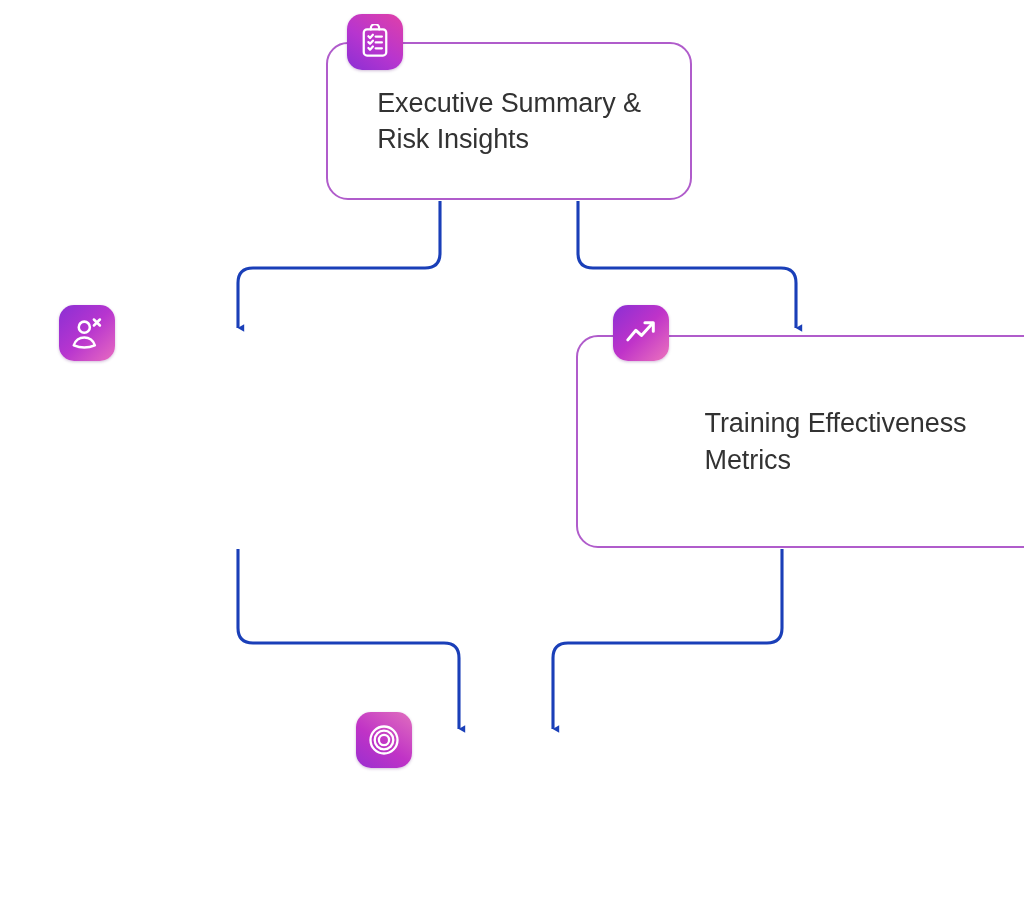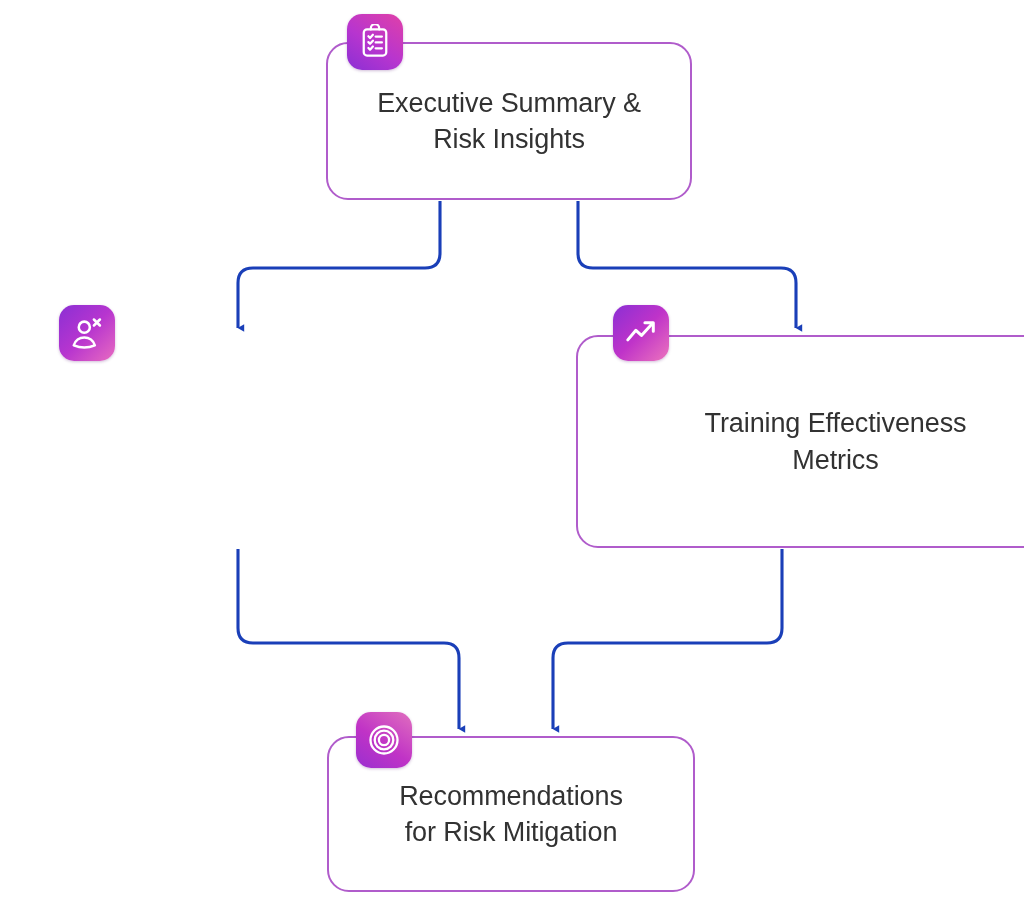--- a/index.html
+++ b/index.html
@@ -31,21 +31,21 @@
     box-sizing: border-box;
     background: #ffffff;
     border: 2px solid #b05ccb;
     border-radius: 22px;
     display: flex;
     align-items: center;
     justify-content: center;
     z-index: 2;
   }
   .node-label {
-    text-align: center;
+    text-align: left;
     color: #323232;
     font-size: 27px;
     line-height: 1.34;
     font-weight: 500;
     letter-spacing: -0.1px;
     padding: 0 16px;
     white-space: pre-line;
   }
   .node-icon {
     position: absolute;
@@ -134,24 +134,20 @@
     <div class="node-label">Training Effectiveness
 Metrics</div>
   </div>
   <div class="node-icon" id="node-train-icon" style="background: linear-gradient(135deg, #8b2fd4 0%, #bf33c9 50%, #ec74bd 100%);">
     <svg viewBox="0 0 24 24" fill="none" stroke="#ffffff" stroke-width="2.0" stroke-linecap="round" stroke-linejoin="round">
       <path d="M3.2 16.6 L8.6 10.2 L12.3 13.6 L19.6 5.6"></path>
       <path d="M14.6 5.2 L20.2 5.2 L20.2 10.8"></path>
     </svg>
   </div>
 
-  <div class="node" id="node-recs">
-    <div class="node-label">Recommendations
-for Risk Mitigation</div>
-  </div>
   <div class="node-icon" id="node-recs-icon" style="background: linear-gradient(35deg, #9a2fd0 0%, #c033c6 45%, #e06fbe 100%);">
     <svg viewBox="0 0 24 24" fill="none" stroke="#ffffff" stroke-width="1.55" stroke-linecap="round" stroke-linejoin="round">
       <circle cx="12" cy="12" r="9.0"></circle>
       <circle cx="12" cy="12" r="6.2"></circle>
       <circle cx="12" cy="12" r="3.4"></circle>
     </svg>
   </div>
 
 </div>
 

